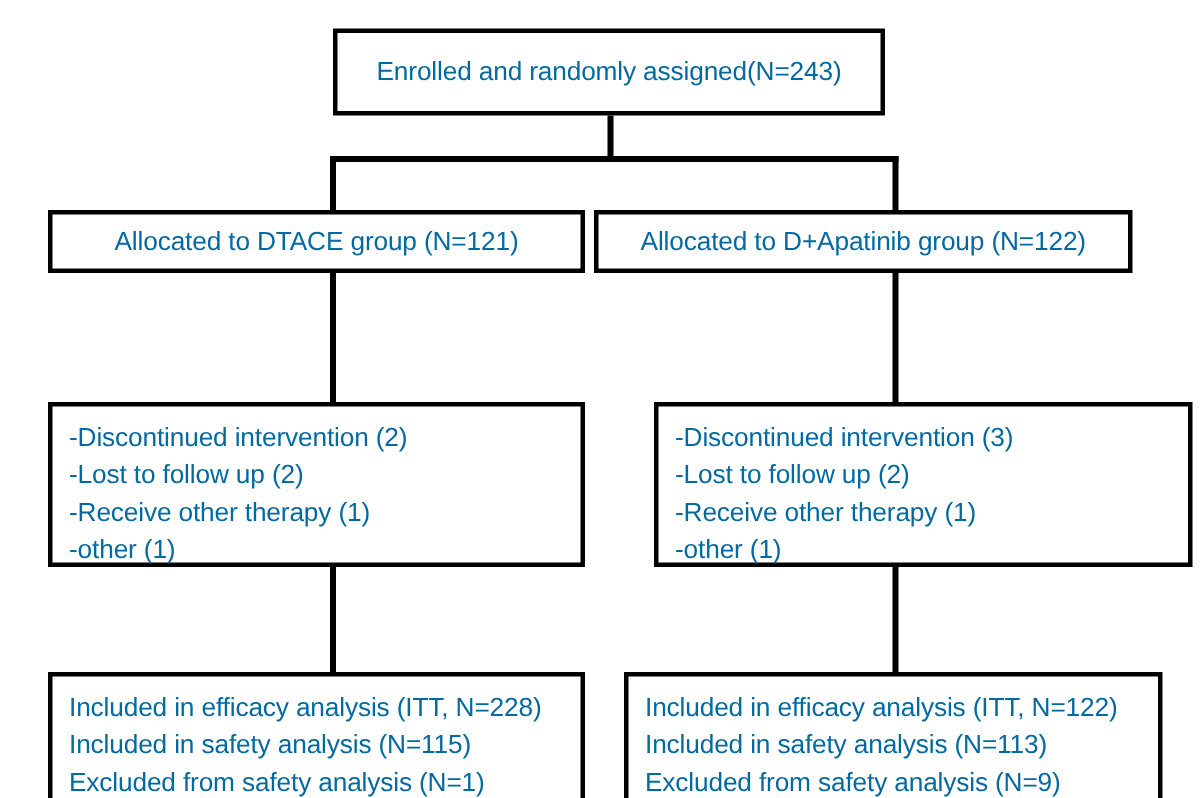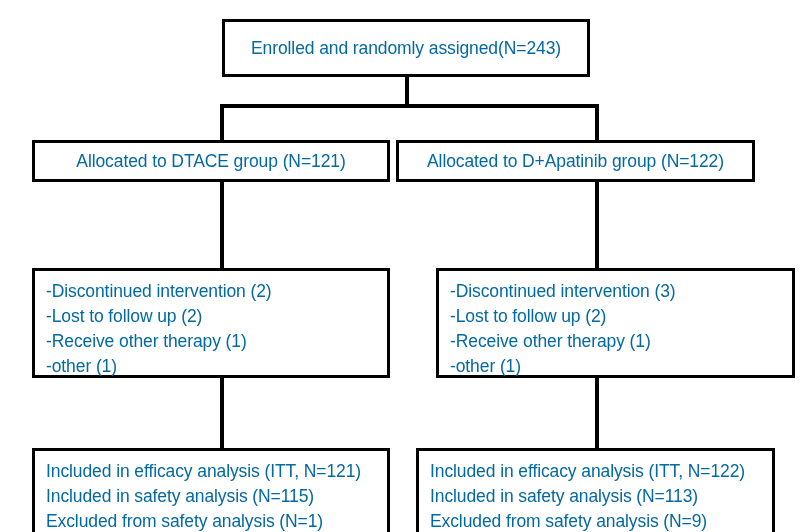--- a/index.html
+++ b/index.html
@@ -92,21 +92,21 @@
   </div>
 
   <div class="box left-align" style="left:416px; top:268px; width:359px; height:110px;margin-left:20px;">
     <div class="box-text">-Discontinued intervention (3)</div>
     <div class="box-text">-Lost to follow up (2)</div>
     <div class="box-text">-Receive other therapy (1)</div>
     <div class="box-text">-other (1)</div>
   </div>
 
   <div class="box left-align" style="left:32px; top:448px; width:358px; height:88px;">
-    <div class="box-text">Included in efficacy analysis (ITT, N=121)</div>
+    <div class="box-text">Included in efficacy analysis (ITT, N=228)</div>
     <div class="box-text">Included in safety analysis (N=115)</div>
     <div class="box-text">Excluded from safety analysis (N=1)</div>
   </div>
 
   <div class="box left-align" style="left:416px; top:448px; width:359px; height:88px;">
     <div class="box-text">Included in efficacy analysis (ITT, N=122)</div>
     <div class="box-text">Included in safety analysis (N=113)</div>
     <div class="box-text">Excluded from safety analysis (N=9)</div>
   </div>
 

